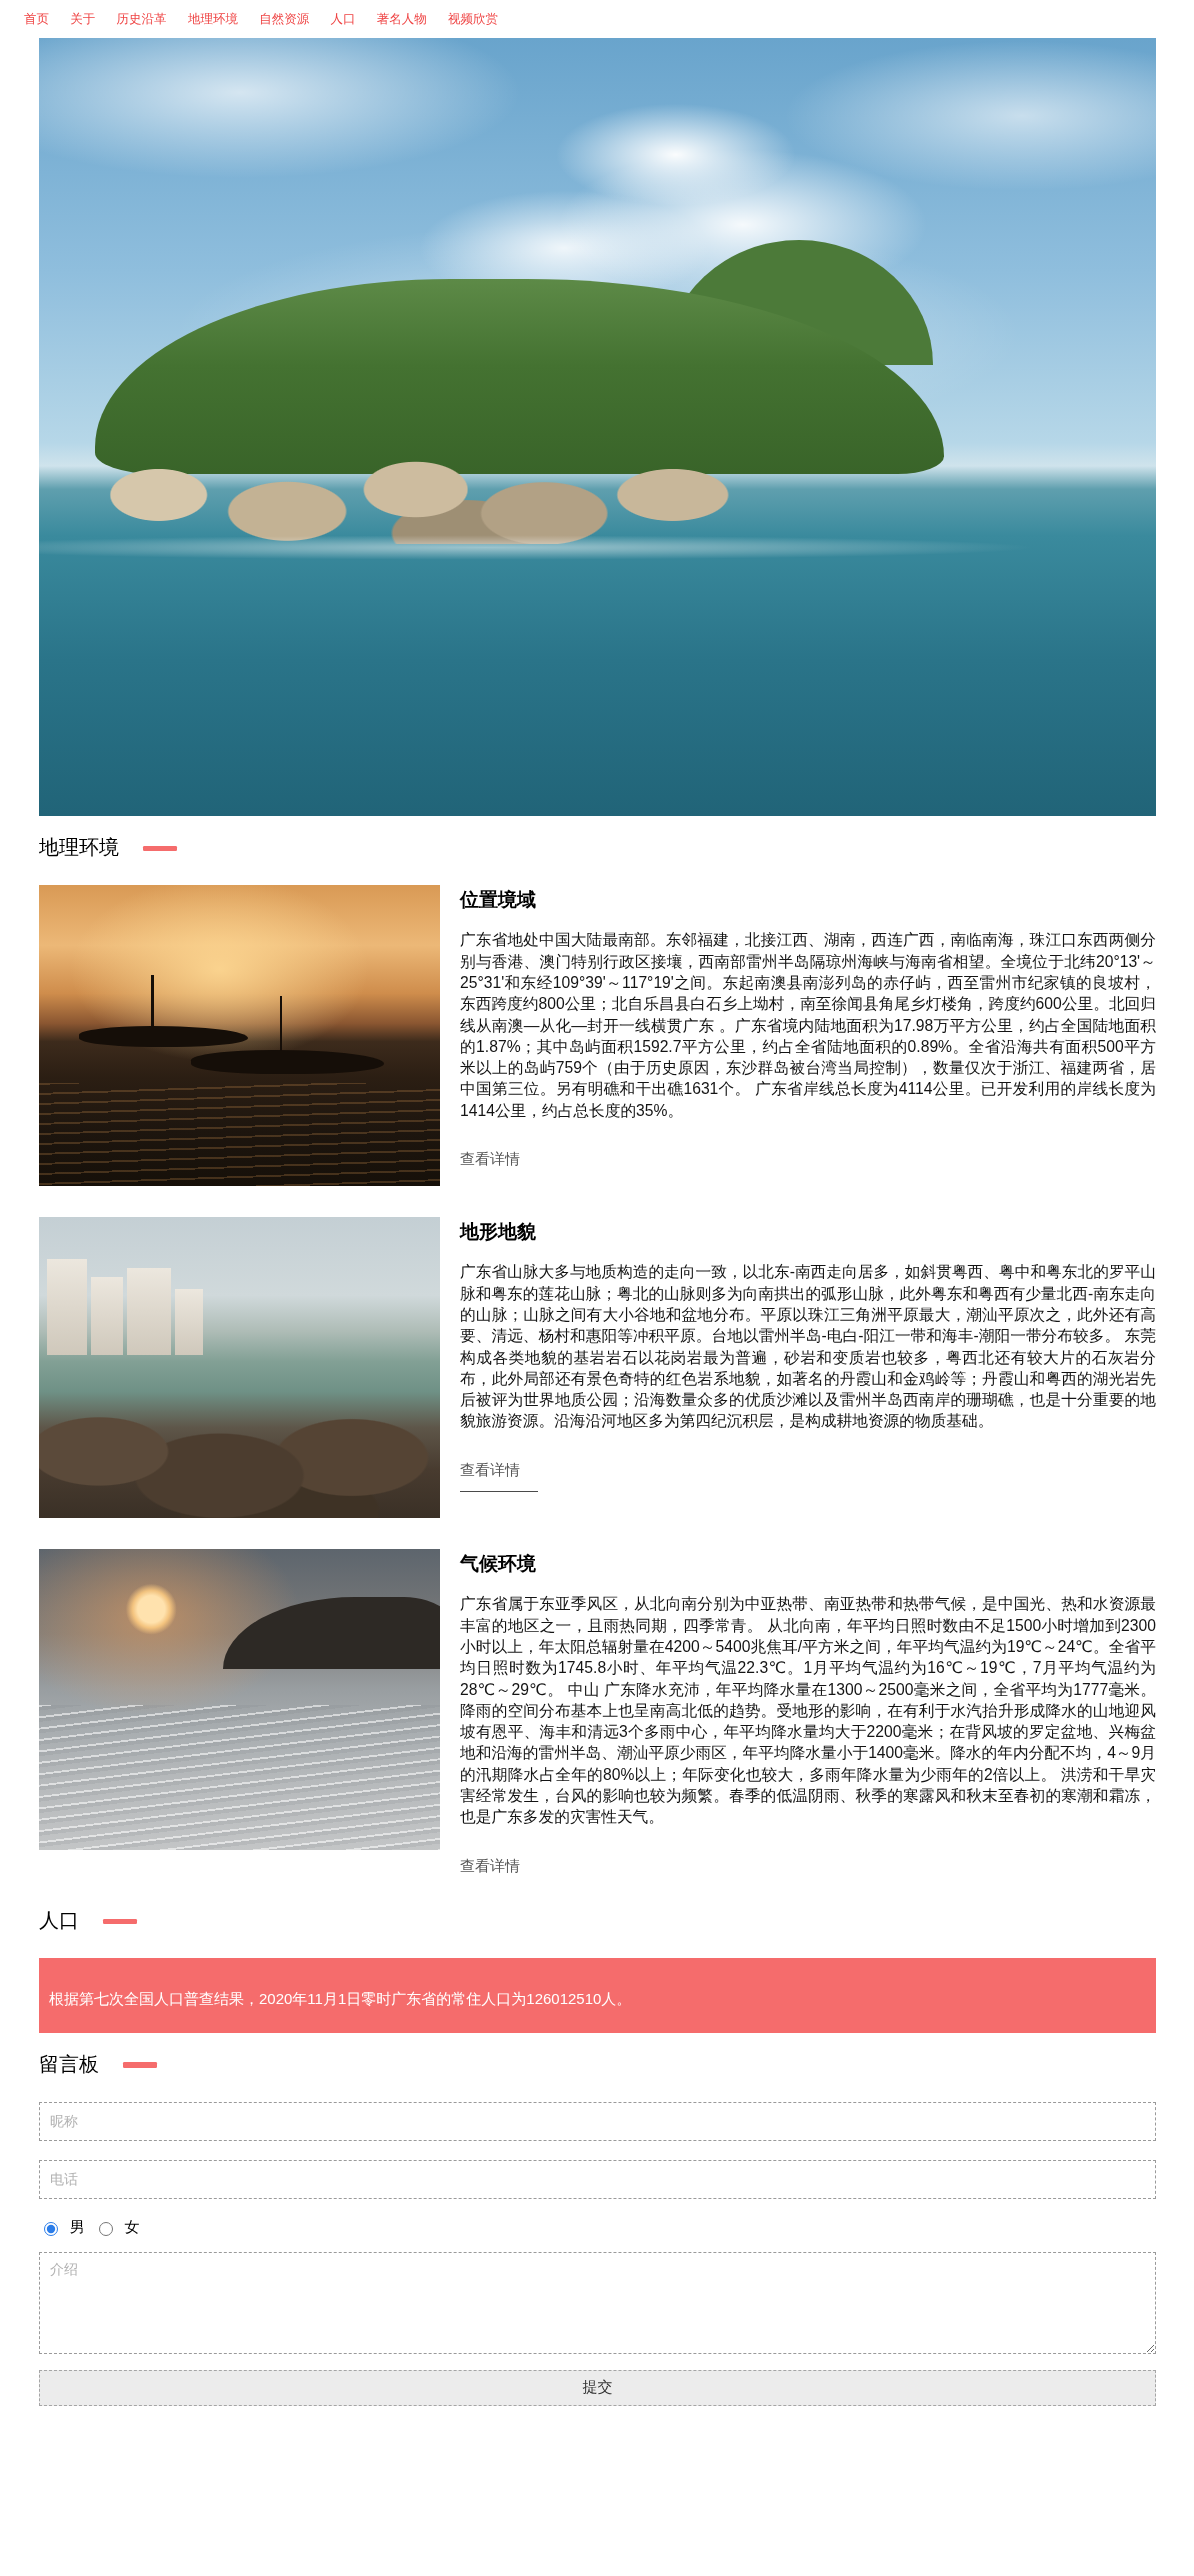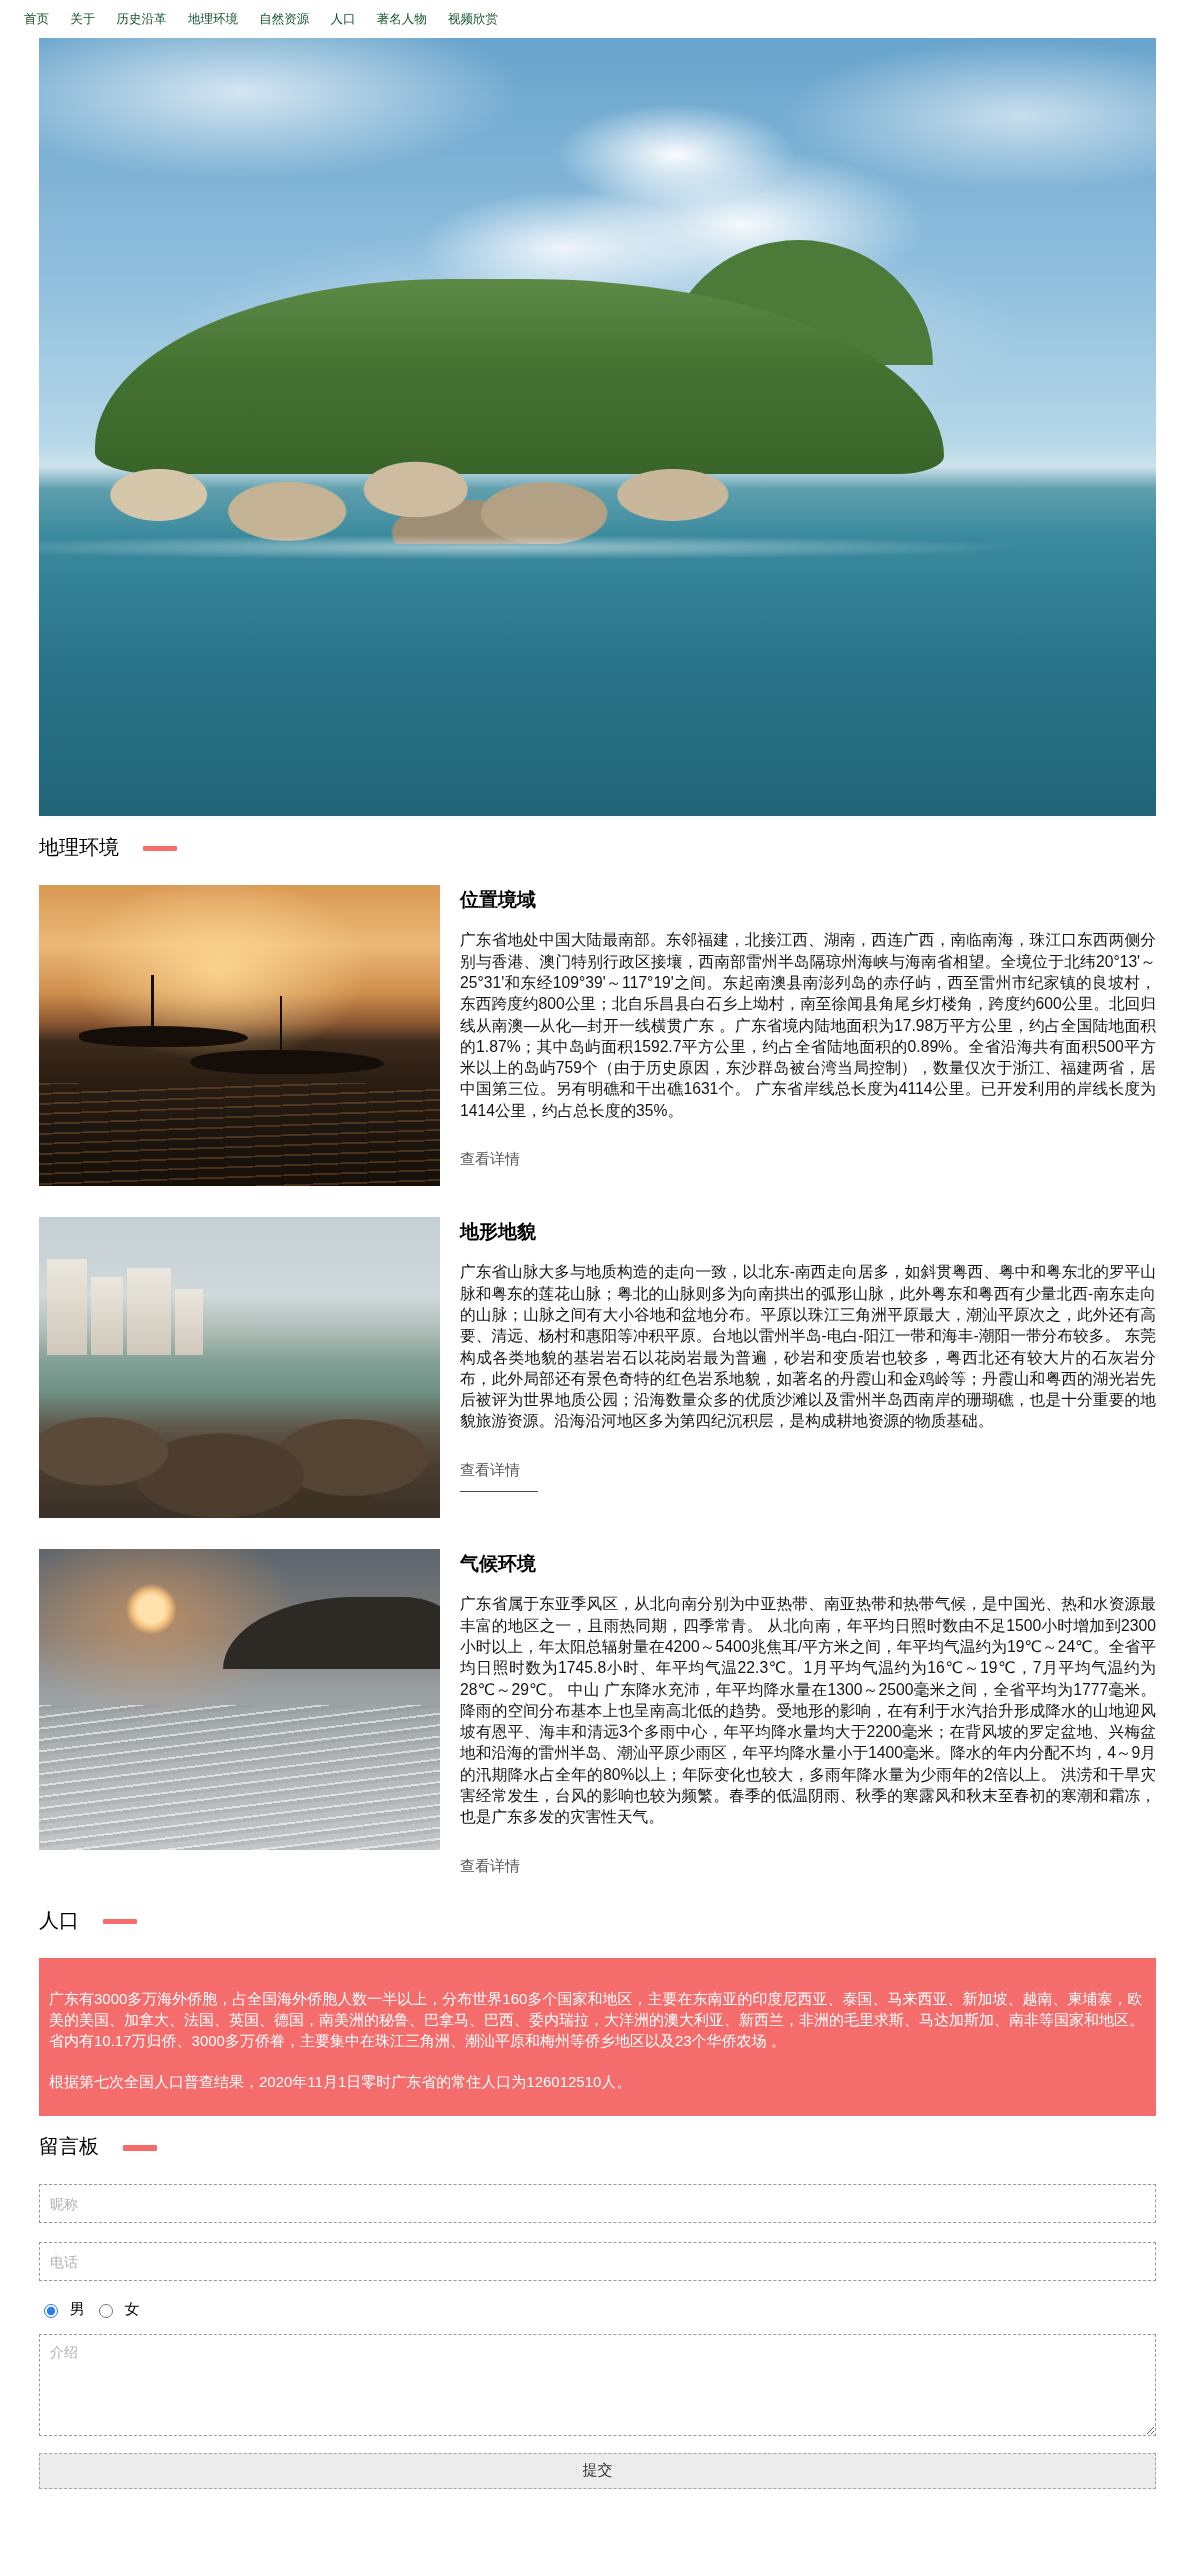--- a/index.html
+++ b/index.html
@@ -1,21 +1,21 @@
 <!DOCTYPE html>
 <html lang="zh" style="font-size:10px"><head>
 <meta charset="utf-8">
 <style>
   * { box-sizing: border-box; }
   html,body { margin:0; padding:0; background:#fff; }
   body { width:1195px; font-family:"Liberation Sans","DejaVu Sans",sans-serif; color:#111; }
 
   
   .topnav { height:38px; display:flex; align-items:center; gap:21.3px; padding-left:24px; background:#fff; }
-  .topnav a { font-size:12.5px; color:#14532d; text-decoration:none; cursor:pointer; white-space:nowrap; }
+  .topnav a { font-size:12.5px; color:#ef4444; text-decoration:none; cursor:pointer; white-space:nowrap; }
 
   .container { margin:0 39px; }
 
   
   .hero { position:relative; height:778px; overflow:hidden;
     background:linear-gradient(180deg,#69a4cc 0%,#8fbedd 30%,#b6d7e8 52%,#cfe3ec 55%,#5f9fae 58%,#3a8a9d 64%,#2a7489 80%,#216478 100%); }
   .hero-clouds { position:absolute; inset:0;
     background:
       radial-gradient(ellipse 176px 75px at 57% 15%, rgba(255,255,255,.97), rgba(255,255,255,0) 68%),
       radial-gradient(ellipse 263px 107px at 63% 24%, rgba(255,255,255,.92), rgba(255,255,255,0) 70%),
@@ -171,21 +171,20 @@
     <div class="card-body">
       <h3>气候环境</h3>
       <p>广东省属于东亚季风区，从北向南分别为中亚热带、南亚热带和热带气候，是中国光、热和水资源最丰富的地区之一，且雨热同期，四季常青。 从北向南，年平均日照时数由不足1500小时增加到2300小时以上，年太阳总辐射量在4200～5400兆焦耳/平方米之间，年平均气温约为19℃～24℃。全省平均日照时数为1745.8小时、年平均气温22.3℃。1月平均气温约为16℃～19℃，7月平均气温约为28℃～29℃。 中山 广东降水充沛，年平均降水量在1300～2500毫米之间，全省平均为1777毫米。降雨的空间分布基本上也呈南高北低的趋势。受地形的影响，在有利于水汽抬升形成降水的山地迎风坡有恩平、海丰和清远3个多雨中心，年平均降水量均大于2200毫米；在背风坡的罗定盆地、兴梅盆地和沿海的雷州半岛、潮汕平原少雨区，年平均降水量小于1400毫米。降水的年内分配不均，4～9月的汛期降水占全年的80%以上；年际变化也较大，多雨年降水量为少雨年的2倍以上。 洪涝和干旱灾害经常发生，台风的影响也较为频繁。春季的低温阴雨、秋季的寒露风和秋末至春初的寒潮和霜冻，也是广东多发的灾害性天气。</p>
       <a class="more">查看详情</a>
     </div>
   </article>
 
   <h2 class="sec"><span>人口</span><span class="dash"></span></h2>
 
   <div class="pop-box">
-    <p>广东有3000多万海外侨胞，占全国海外侨胞人数一半以上，分布世界160多个国家和地区，主要在东南亚的印度尼西亚、泰国、马来西亚、新加坡、越南、柬埔寨，欧美的美国、加拿大、法国、英国、德国，南美洲的秘鲁、巴拿马、巴西、委内瑞拉，大洋洲的澳大利亚、新西兰，非洲的毛里求斯、马达加斯加、南非等国家和地区。省内有10.17万归侨、3000多万侨眷，主要集中在珠江三角洲、潮汕平原和梅州等侨乡地区以及23个华侨农场 。</p>
     <p>根据第七次全国人口普查结果，2020年11月1日零时广东省的常住人口为126012510人。</p>
   </div>
 
   <h2 class="sec"><span>留言板</span><span class="dash"></span></h2>
 
   <form class="form">
     <input type="text" placeholder="昵称" style="">
     <input type="text" placeholder="电话" style="">
     <div class="gender">
       <input type="radio" name="gender" id="g-male" checked="" style="">

